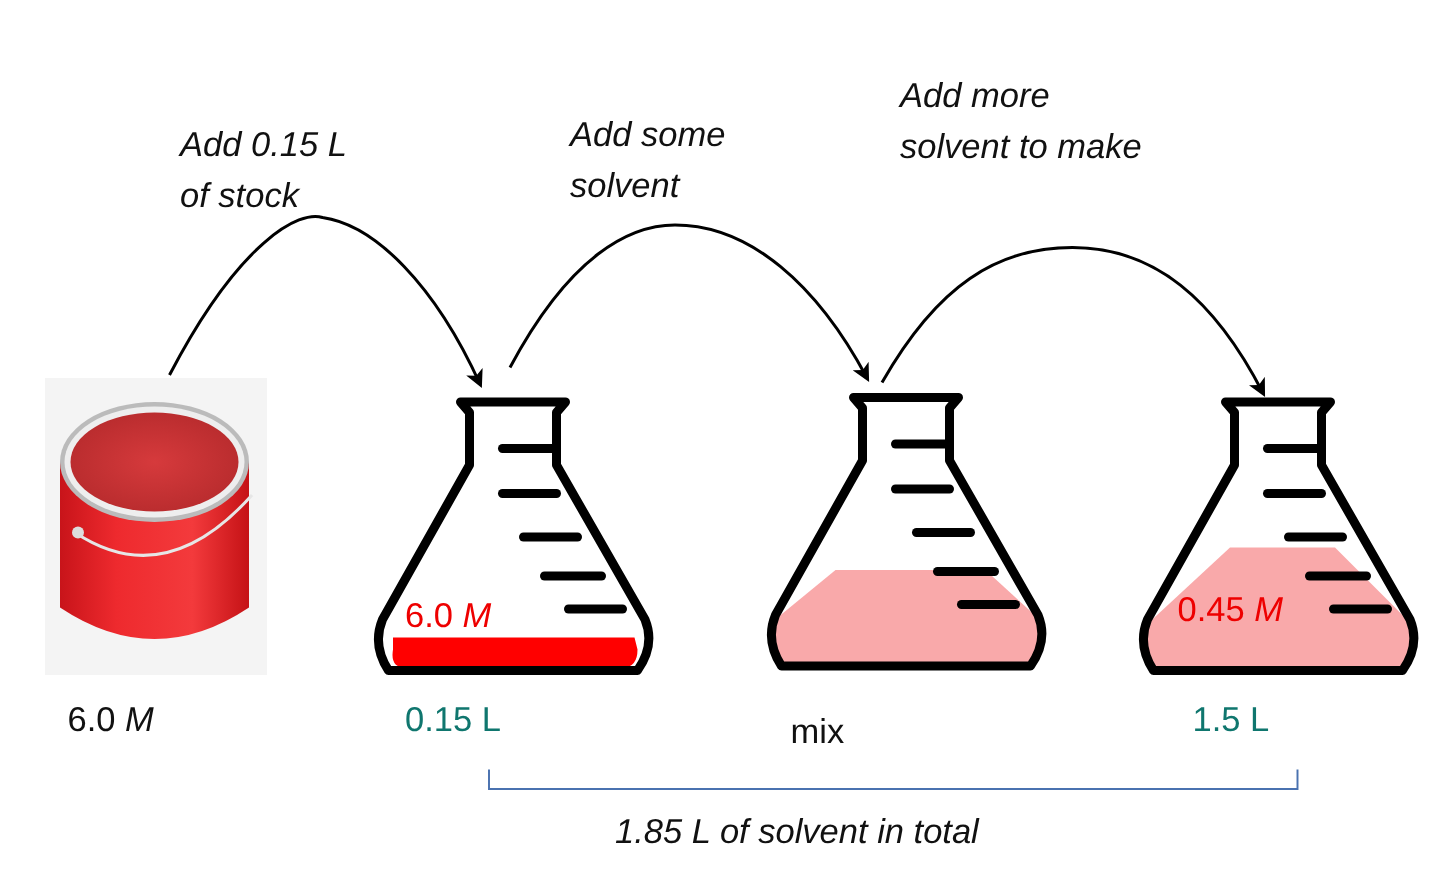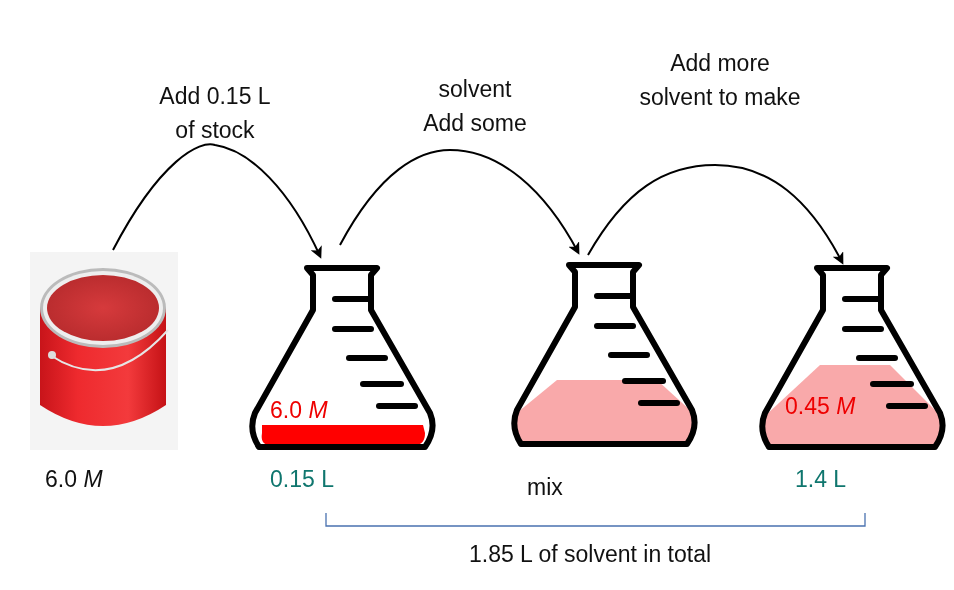--- a/index.html
+++ b/index.html
@@ -1,18 +1,18 @@
 <!DOCTYPE html>
 <html><head>
 <meta charset="utf-8">
 <style>
   html,body{margin:0;padding:0;background:#fff;}
   body{width:954px;height:590px;position:relative;overflow:hidden;font-family:"Liberation Sans","DejaVu Sans",sans-serif;}
   .abs{position:absolute;}
-  .step-label{font-size:23px;color:#111;text-align:center;line-height:34px;}
+  .step-label{font-style:italic;font-size:23px;color:#111;text-align:left;line-height:34px;}
   .label{font-size:23px;}
   .blue{color:#0f766e;}
   .red{color:#ee0000;}
   .black{color:#111;}
   .m{font-style:italic;}
   svg{position:absolute;left:0;top:0;}
 </style>
 </head>
 <body>
 
@@ -87,37 +87,37 @@
   </g>
 
   <path d="M326,513 L326,526 L865,526 L865,513" fill="none" stroke="#4a72b0" stroke-width="1.3"></path>
 </svg>
 
 <div class="abs step-label" style="left:120px;top:79px;width:190px;">
   <div>Add 0.15 L</div>
   <div>of stock</div>
 </div>
 <div class="abs step-label" style="left:380px;top:72px;width:190px;">
+  <div>Add some</div>
   <div>solvent</div>
-  <div>Add some</div>
 </div>
 <div class="abs step-label" style="left:600px;top:46px;width:240px;">
   <div>Add more</div>
   <div>solvent to make</div>
 </div>
 
 <div class="abs label black" style="left:45px;top:466px;width:120px;">
   <span>6.0</span> <span class="m">M</span>
 </div>
 
 <div class="abs label red" style="left:270px;top:397px;width:120px;">
   <span>6.0</span> <span class="m">M</span>
 </div>
 <div class="abs label blue" style="left:270px;top:466px;width:120px;">0.15 L</div>
 
 <div class="abs label black" style="left:527px;top:474px;width:120px;">mix</div>
 
 <div class="abs label red" style="left:785px;top:393px;width:120px;">
   <span>0.45</span> <span class="m">M</span>
 </div>
-<div class="abs label blue" style="left:795px;top:466px;width:120px;">1.4 L</div>
+<div class="abs label blue" style="left:795px;top:466px;width:120px;">1.5 L</div>
 
 <div class="abs step-label" style="left:410px;top:537px;width:360px;">1.85 L of solvent in total</div>
 
 </body></html>

